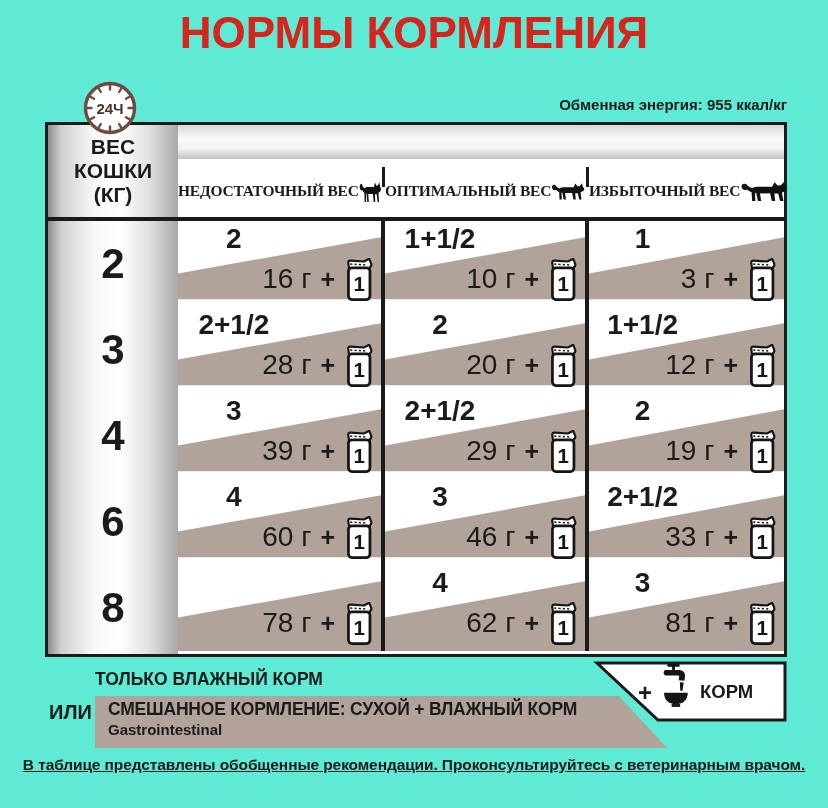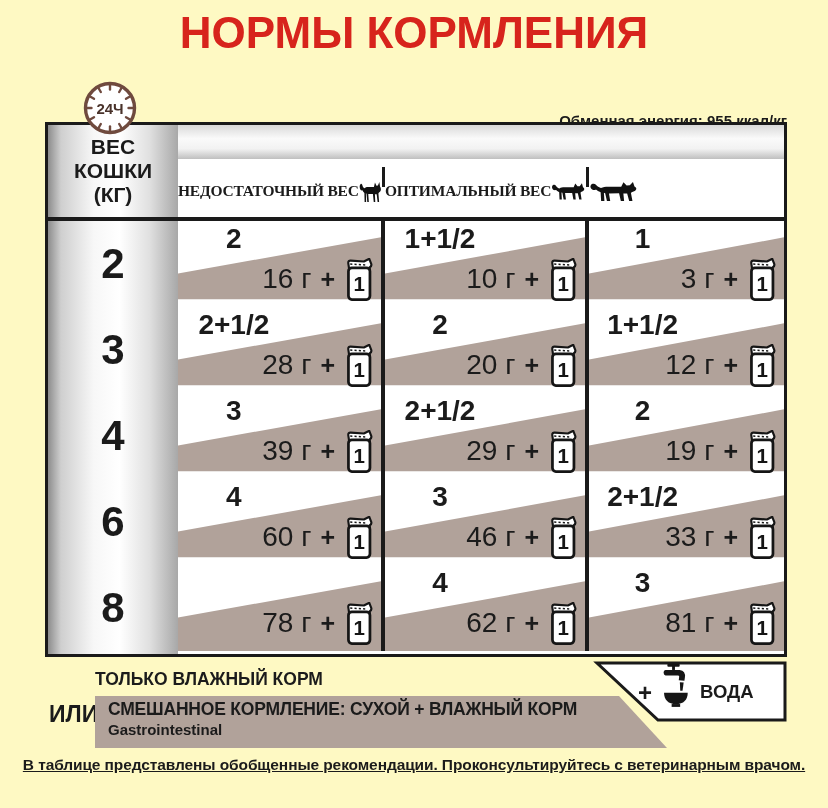--- a/index.html
+++ b/index.html
@@ -1,24 +1,24 @@
 <!DOCTYPE html>
 <html><head>
 <meta charset="utf-8">
 <style>
   html,body{margin:0;padding:0;background:#fff;}
-  .page{position:relative;width:828px;height:808px;background:#fef9c3;overflow:hidden;
+  .page{position:relative;width:828px;height:808px;background:#5eead4;overflow:hidden;
         font-family:"Liberation Sans",sans-serif;color:#1b1b1b;}
 
   
   .title{position:absolute;left:0;right:0;top:8px;text-align:center;
          font-size:44px;font-weight:bold;letter-spacing:0px;color:#d7241c;}
 
   
-  .energy{position:absolute;right:41px;top:96px;font-size:15px;font-weight:bold;margin-top:16px;}
+  .energy{position:absolute;right:41px;top:96px;font-size:15px;font-weight:bold;}
 
   
   .clock{position:absolute;left:82px;top:80px;width:56px;height:56px;z-index:6;}
 
   
   .table{position:absolute;left:45px;top:122px;width:742px;height:535px;
          border:3px solid #1a1a1a;box-sizing:border-box;background:#fff;padding-left:48px;}
   .left-strip{position:absolute;left:0;top:0;bottom:0;width:130px;z-index:1;
       background:linear-gradient(90deg,#8d8d8d 0%,#cfcfcf 10%,#f7f7f7 35%,#ffffff 55%,#e0e0e0 78%,#a8a8a8 100%);}
   .top-band{position:absolute;left:130px;right:0;top:0;height:34px;z-index:1;
@@ -55,21 +55,21 @@
   .count{position:absolute;top:2px;left:0;width:55%;text-align:center;
          font-size:28px;font-weight:bold;}
   .dose{position:absolute;right:7px;top:36px;height:44px;display:flex;
         align-items:center;gap:9px;}
   .grams{font-size:28px;font-weight:normal;white-space:nowrap;margin-left:32px;}
   .plus{font-size:25px;font-weight:bold;margin-top:1px;}
   svg.pouch{width:30px;height:43px;display:block;}
 
   
   .wet-only{position:absolute;left:95px;top:669px;font-size:17.5px;font-weight:bold;}
-  .or-label{position:absolute;left:49px;top:701px;font-size:23px;font-weight:bold;}
+  .or-label{position:absolute;left:49px;top:701px;font-size:20px;font-weight:bold;}
   .mixed-bar{position:absolute;left:95px;top:696px;width:572px;height:52px;background:#b1a29a;
       clip-path:polygon(0 0,calc(100% - 48px) 0,100% 100%,0 100%);
       padding:3px 0 0 13px;box-sizing:border-box;}
   .mixed-line{font-size:17.5px;font-weight:bold;letter-spacing:-.2px;white-space:nowrap;}
   .product{font-size:15px;font-weight:bold;margin-top:1px;}
   .water-box{position:absolute;left:590px;top:657px;width:200px;height:68px;z-index:5;}
   .water-plus{position:absolute;left:638px;top:679px;font-size:24px;font-weight:bold;z-index:6;}
   .faucet{position:absolute;left:656px;top:662px;width:36px;height:50px;z-index:6;}
   .water-label{position:absolute;left:700px;top:681px;font-size:18.5px;font-weight:bold;z-index:6;}
 
@@ -131,20 +131,21 @@
       </div>
       <div class="htick"></div>
       <div class="col-head">
         <span class="lbl">ОПТИМАЛЬНЫЙ ВЕС</span>
         <svg class="cat" viewBox="0 0 38 21" width="41" height="22">
             <use href="#catp" fill="#111"></use>
           </svg>
       </div>
       <div class="htick"></div>
       <div class="col-head">
+        <span class="lbl">ИЗБЫТОЧНЫЙ ВЕС</span>
         <svg class="cat" viewBox="0 0 38 21" width="48" height="22" preserveAspectRatio="none">
             <use href="#catp" fill="#111"></use>
           </svg>
       </div>
     </div>
 
     <div class="header-line"></div>
 
     <div class="weights">
       <div class="wnum">2</div>
@@ -388,17 +389,17 @@
   <svg class="faucet" viewBox="0 0 38 50">
     <g fill="#151515">
       <rect x="12" y="0.5" width="13" height="3" rx="1"></rect>
       <rect x="17" y="0.5" width="3" height="6.5"></rect>
       <path d="M10 7 L25 7 Q31.5 7.8 30.5 15 L30 18.5 L24 18 L24.5 14 Q24.6 12.8 23 12.8 L10 12.8 Q8 12.4 8 9.8 Q8 7.2 10 7 Z"></path>
       <path d="M25.2 20 L29.2 20.3 L28 29 L25.6 29 Z"></path>
       <path d="M8.5 31 L33.5 31 C33.5 38.5 29 43 21 43 C13 43 8.5 38.5 8.5 31 Z"></path>
       <rect x="16.5" y="43" width="9" height="3"></rect>
     </g>
   </svg>
-  <div class="water-label">ВОДА</div>
+  <div class="water-label">КОРМ</div>
 
   <div class="footnote">В таблице представлены обобщенные рекомендации. Проконсультируйтесь с ветеринарным врачом.</div>
 
 </div>
 
 </body></html>

